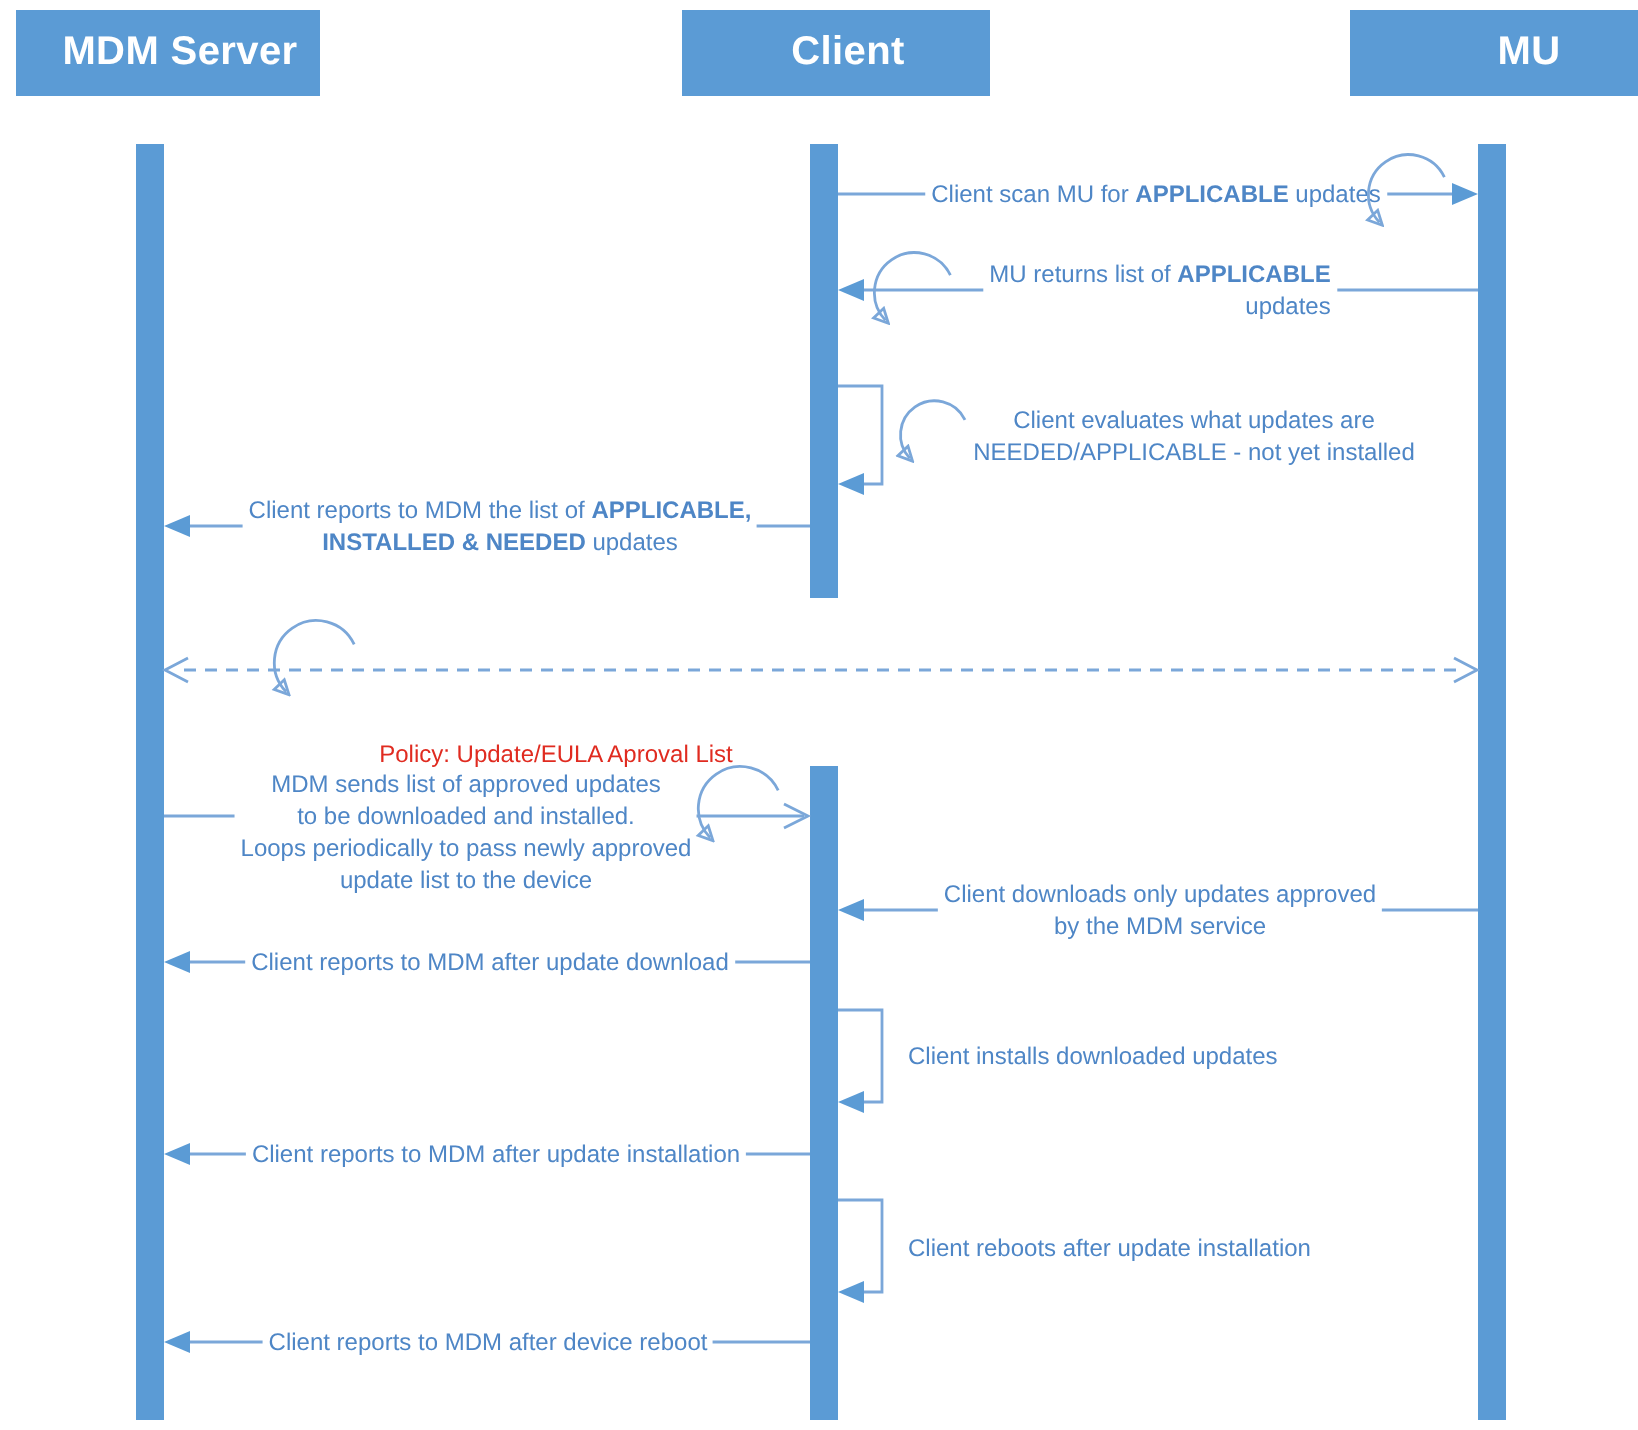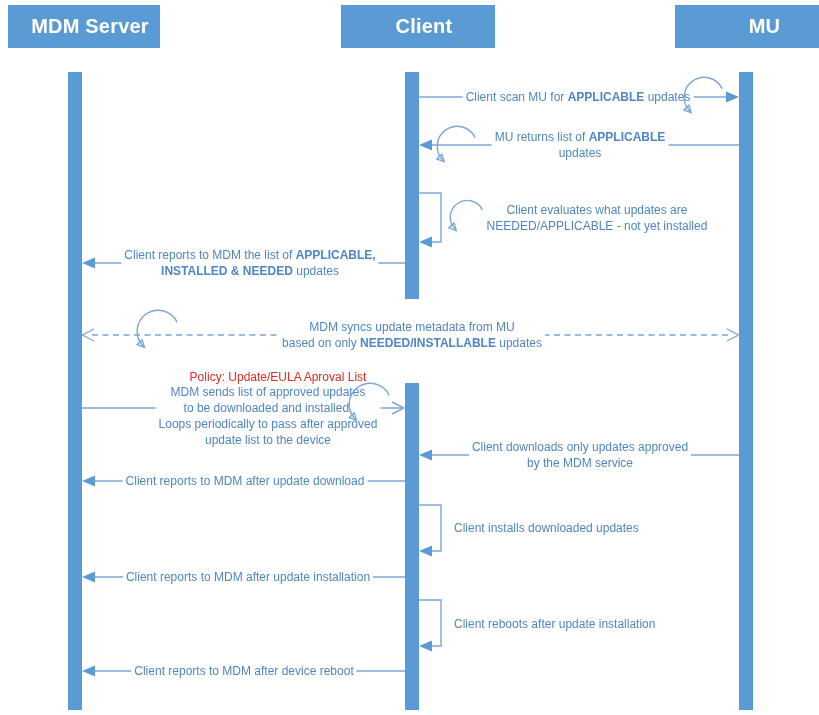--- a/index.html
+++ b/index.html
@@ -36,26 +36,26 @@
   .lbl {
     position: absolute; z-index: 3;
     font-size: 12px; line-height: 16px;
     color: var(--label-text, #4e86c6);
     background: #fff; white-space: nowrap; padding: 0 3px;
   }
   .c { transform: translateX(-50%); text-align: center; }
   .lbl b { font-weight: bold; }
   .red { color: var(--policy-text, #e02b20); }
   #l-scan      { left: 578px; top: 89px; }
-  #l-return    { left: 580px; top: 129px; }
+  #l-return    { left: 580px; top: 129px; text-align: right; }
   #l-evaluate  { left: 597px; top: 202px; }
   #l-reportlist{ left: 250px; top: 247px; }
   #l-sync      { left: 412px; top: 319px; }
   #l-policy    { left: 237px; top: 369px; margin-left: 41px; }
-  #l-approved  { left: 233px; top: 384px; margin-left: 35px; }
+  #l-approved  { left: 233px; top: 384px; }
   #l-download  { left: 580px; top: 439px; }
   #l-repdl     { left: 245px; top: 473px; }
   #l-install   { left: 451px; top: 520px; }
   #l-repinst   { left: 248px; top: 569px; }
   #l-reboot    { left: 451px; top: 616px; }
   #l-repreboot { left: 244px; top: 663px; }
 </style>
 </head>
 <body>
 
@@ -132,31 +132,27 @@
   <div class="lbl c" id="l-evaluate">
     <div>Client evaluates what updates are</div>
     <div>NEEDED/APPLICABLE - not yet installed</div>
   </div>
 
   <div class="lbl c" id="l-reportlist">
     <div><span>Client reports to MDM the list of </span><b>APPLICABLE,</b></div>
     <div><b>INSTALLED &amp; NEEDED</b><span> updates</span></div>
   </div>
 
-  <div class="lbl c" id="l-sync">
-    <div>MDM syncs update metadata from MU</div>
-    <div><span>based on only </span><b>NEEDED/INSTALLABLE</b><span> updates</span></div>
-  </div>
 
   <div class="lbl c red" id="l-policy">Policy: Update/EULA Aproval List</div>
 
   <div class="lbl c" id="l-approved">
     <div>MDM sends list of approved updates</div>
     <div>to be downloaded and installed.</div>
-    <div>Loops periodically to pass after approved</div>
+    <div>Loops periodically to pass newly approved</div>
     <div>update list to the device</div>
   </div>
 
   <div class="lbl c" id="l-download">
     <div>Client downloads only updates approved</div>
     <div>by the MDM service</div>
   </div>
 
   <div class="lbl c" id="l-repdl">Client reports to MDM after update download</div>
   <div class="lbl" id="l-install">Client installs downloaded updates</div>

